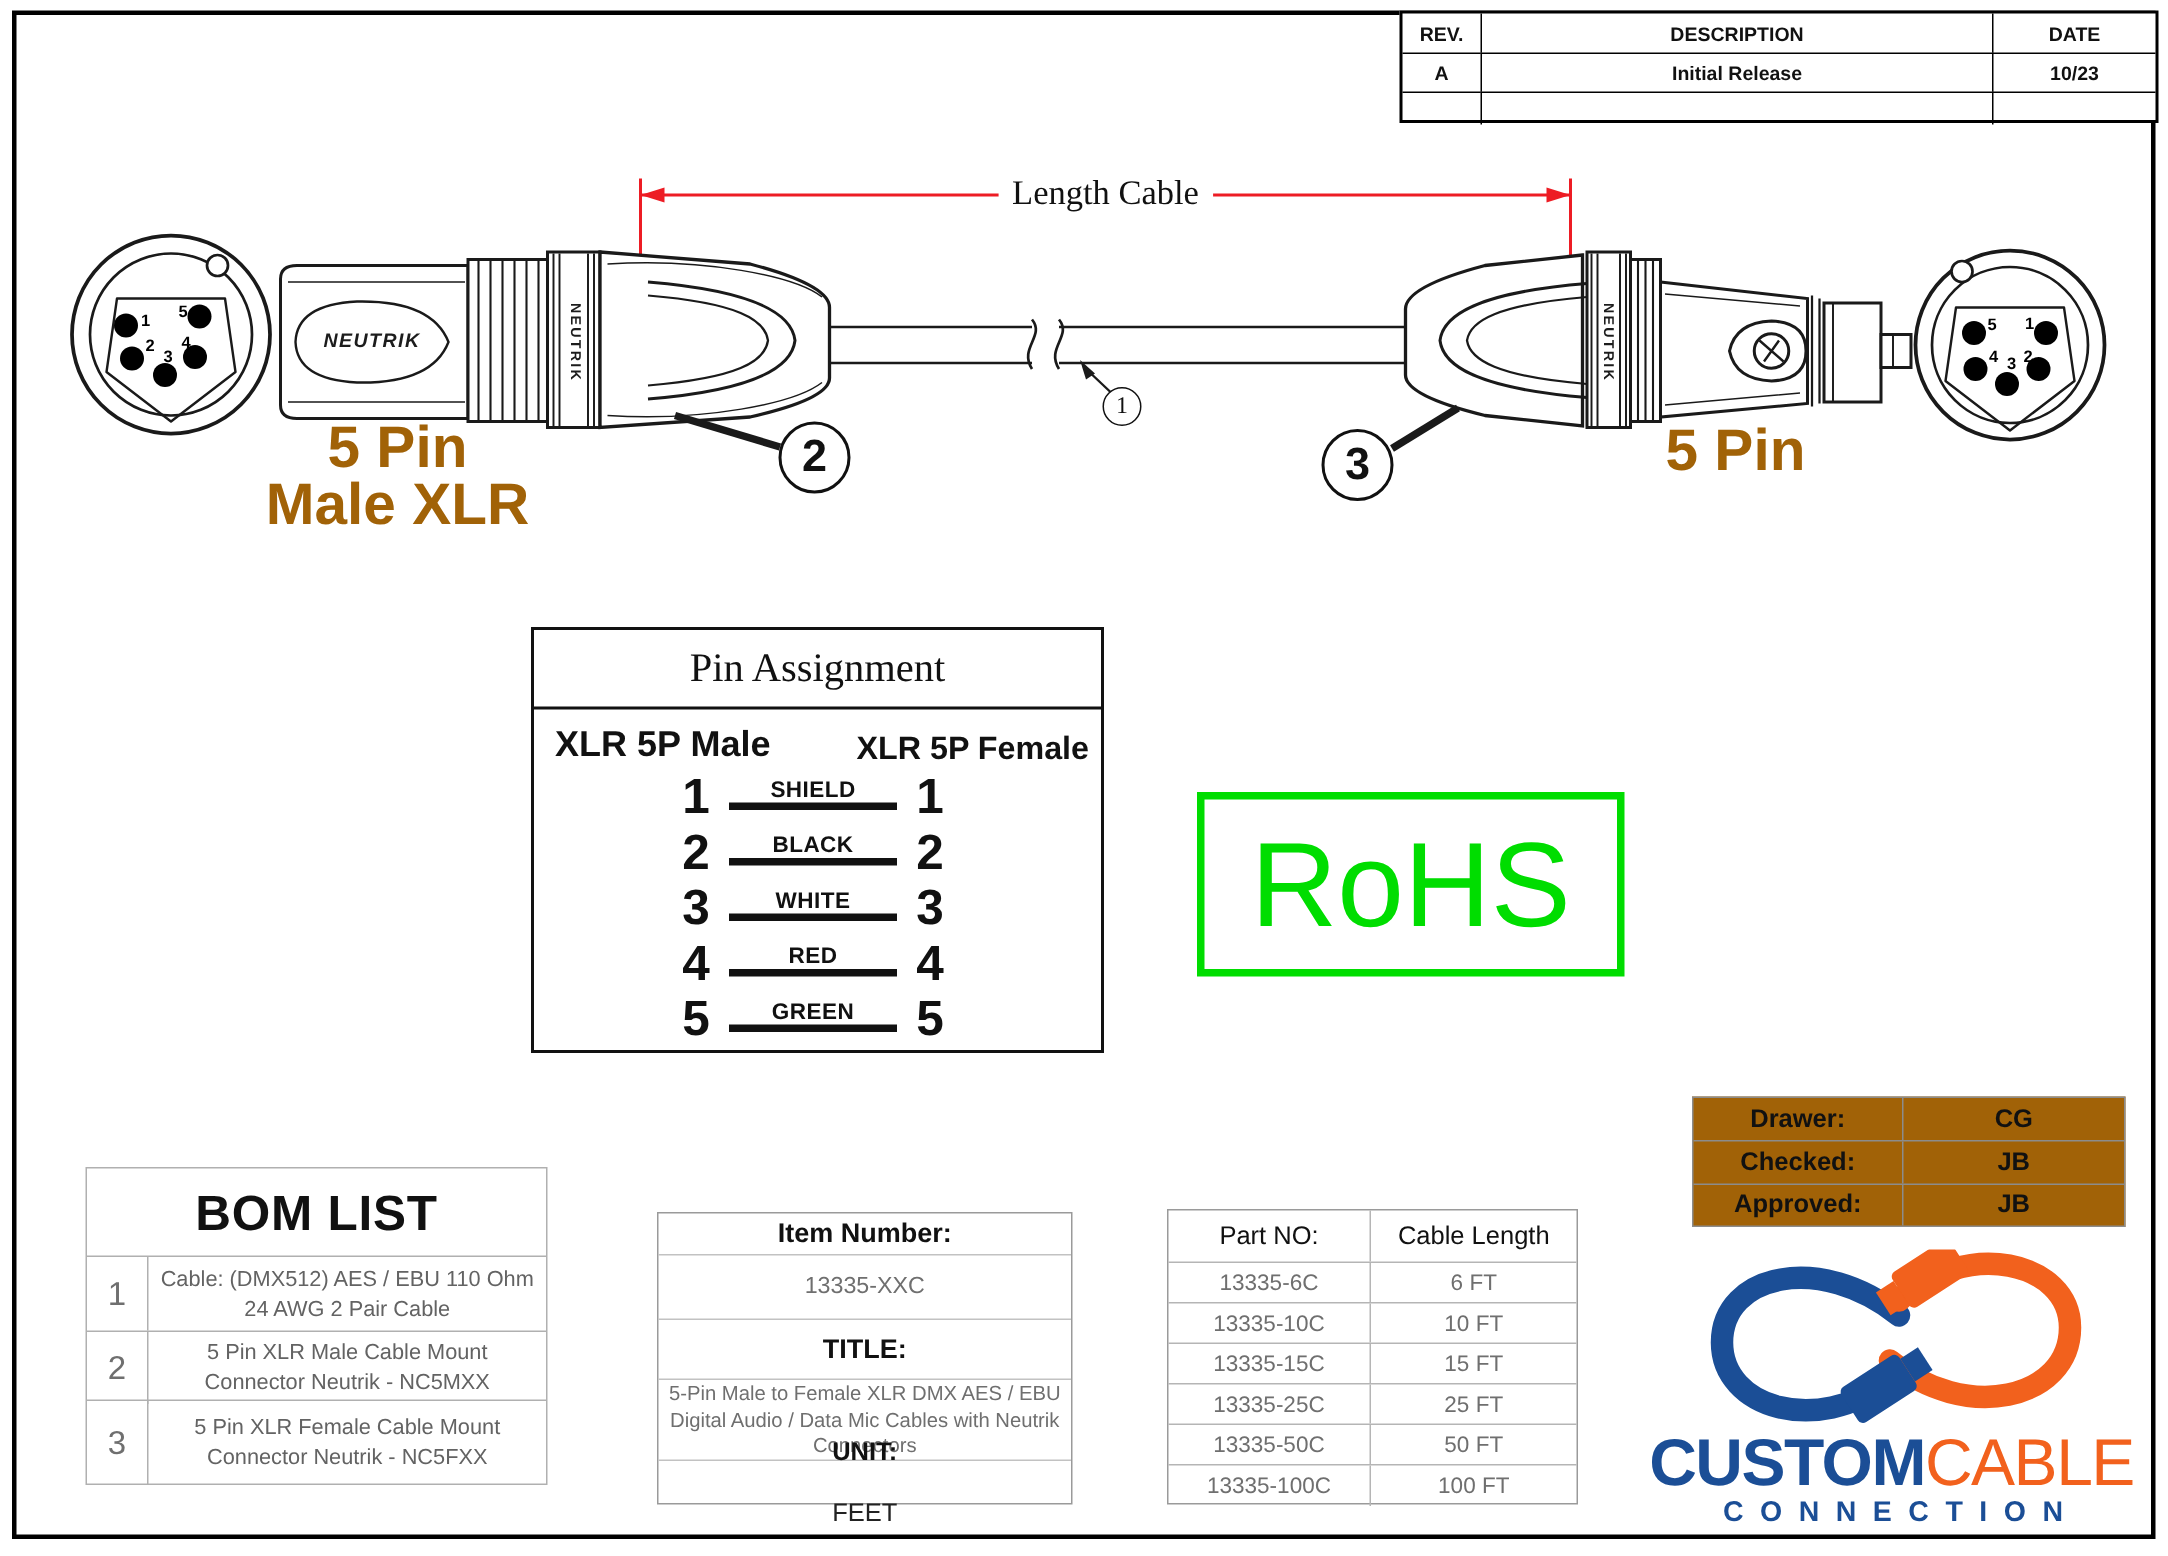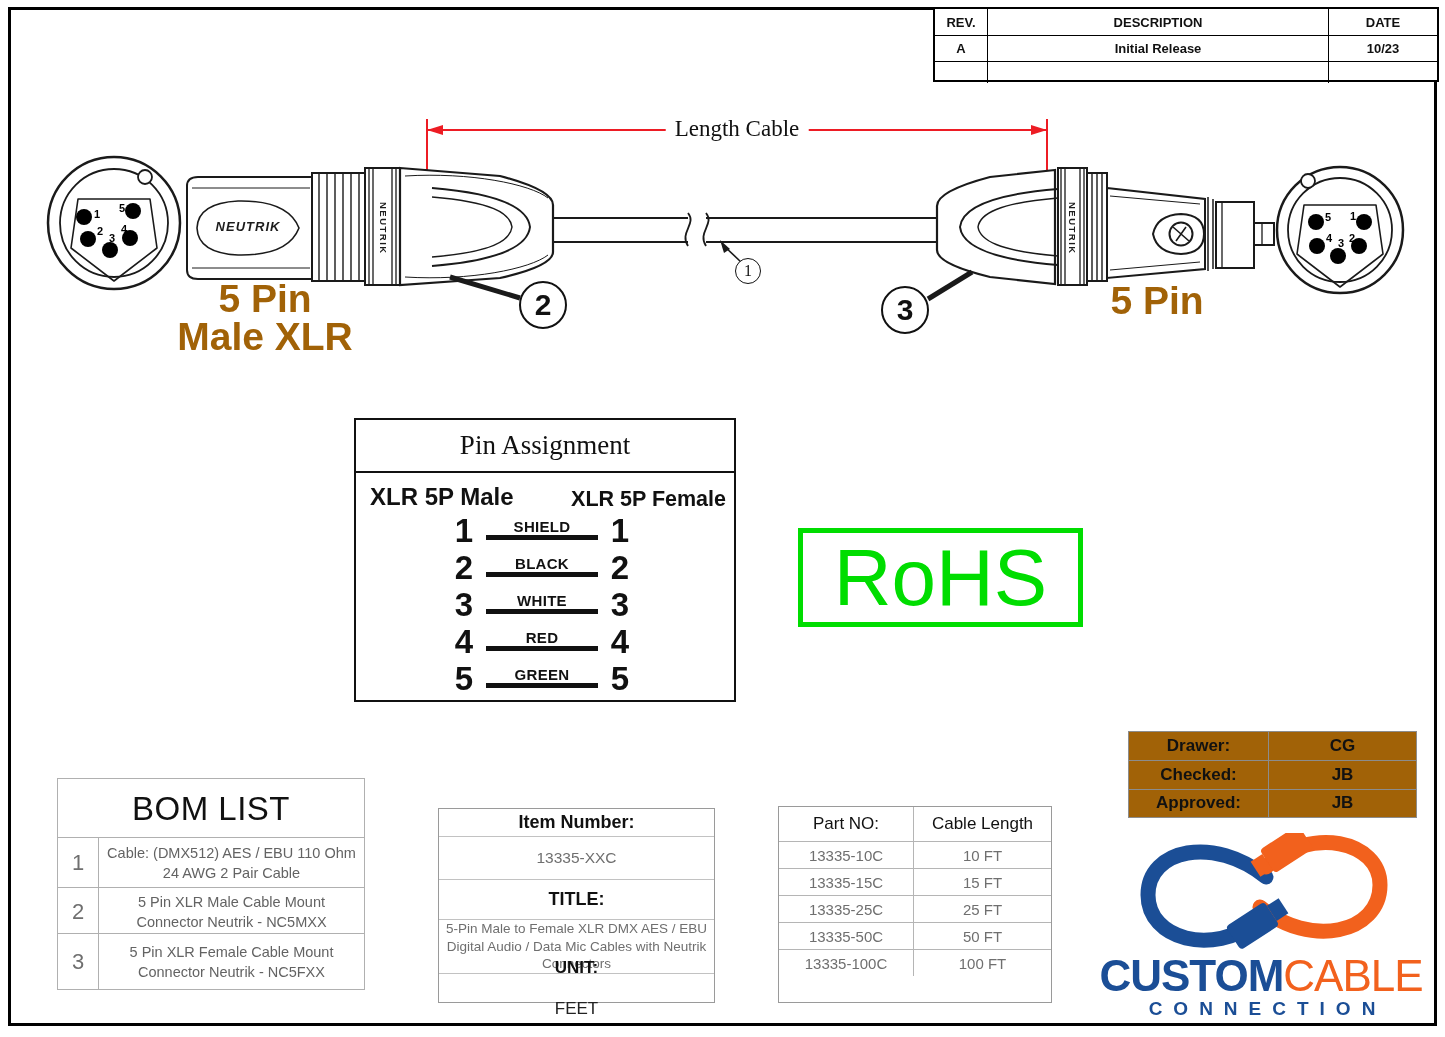--- a/index.html
+++ b/index.html
@@ -36,35 +36,35 @@
   .pa-headers { display:flex; justify-content:space-between; padding:10px 8px 0 14px; }
   .pa-h-left { font-size:24px; font-weight:700; }
   .pa-h-right { font-size:21.5px; font-weight:700; margin-top:4px; }
   .pa-row { display:flex; height:37px; margin-left:86px; align-items:flex-end; }
   .pa-num { width:44px; text-align:center; font-size:33px; font-weight:700; margin-bottom:3px; line-height:30px; }
   .pa-wire { width:112px; position:relative; height:100%; }
   .pa-wire-label { position:absolute; bottom:14px; width:100%; text-align:center; font-size:15px; font-weight:700; letter-spacing:.3px; }
   .pa-wire-line { position:absolute; bottom:9px; left:0; right:0; height:5px; background:#111; }
 
   
-  .rohs-box { left:798px; top:528px; width:285px; height:99px; border:5px solid #00dd00; display:flex;
+  .rohs-box { left:798px; top:528px; width:285px; height:123px; border:5px solid #00dd00; display:flex;
               align-items:center; justify-content:center; }
   .rohs-text { font-size:80px; color:#00dd00; line-height:1; letter-spacing:0px; }
 
   
   .appr-table { left:1128px; top:731px; width:289px; height:87px; border:1px solid #8c8c8c; background:#a16207; }
   .appr-row { display:grid; grid-template-columns:139px 1fr; height:28.3px; }
   .appr-row + .appr-row { border-top:1px solid #8c8c8c; }
   .appr-cell { display:flex; align-items:center; justify-content:center; font-size:17px; font-weight:700; }
   .appr-cell.val { border-left:1px solid #8c8c8c; }
 
   
   .bom-table { left:57px; top:778px; width:308px; height:212px; border:1px solid #b0b0b0; background:#fff; }
   .bom-header { height:59px; border-bottom:1px solid #b0b0b0; text-align:center; line-height:59px;
-                font-size:33px; font-weight:400; letter-spacing:.5px; color:#111; }
+                font-size:33px; font-weight:700; letter-spacing:.5px; color:#111; }
   .bom-row { display:grid; grid-template-columns:41px 1fr; }
   .bom-row + .bom-row { border-top:1px solid #b0b0b0; }
   .bom-no { display:flex; align-items:center; justify-content:center; font-size:22px; color:#6f6f6f;
             border-right:1px solid #b0b0b0; }
   .bom-desc { display:flex; align-items:center; justify-content:center; text-align:center; font-size:14.5px;
               color:#636363; line-height:1.38; padding:4px 8px; }
 
   
   .item-table { left:438px; top:808px; width:277px; height:195px; border:1px solid #9a9a9a; background:#fff; }
   .item-row { display:flex; align-items:center; justify-content:center; text-align:center; }
@@ -311,20 +311,24 @@
     <span style="font-size:17px; color:#222;">FEET</span>
   </div>
 </div>
 
 <div class="abs part-table">
   <div class="pt-row header">
     <div class="pt-cell c1 head">Part NO:</div>
     <div class="pt-cell head">Cable Length</div>
   </div>
   <div class="pt-row">
+    <div class="pt-cell c1">13335-6C</div>
+    <div class="pt-cell">6 FT</div>
+  </div>
+  <div class="pt-row">
     <div class="pt-cell c1">13335-10C</div>
     <div class="pt-cell">10 FT</div>
   </div>
   <div class="pt-row">
     <div class="pt-cell c1">13335-15C</div>
     <div class="pt-cell">15 FT</div>
   </div>
   <div class="pt-row">
     <div class="pt-cell c1">13335-25C</div>
     <div class="pt-cell">25 FT</div>

